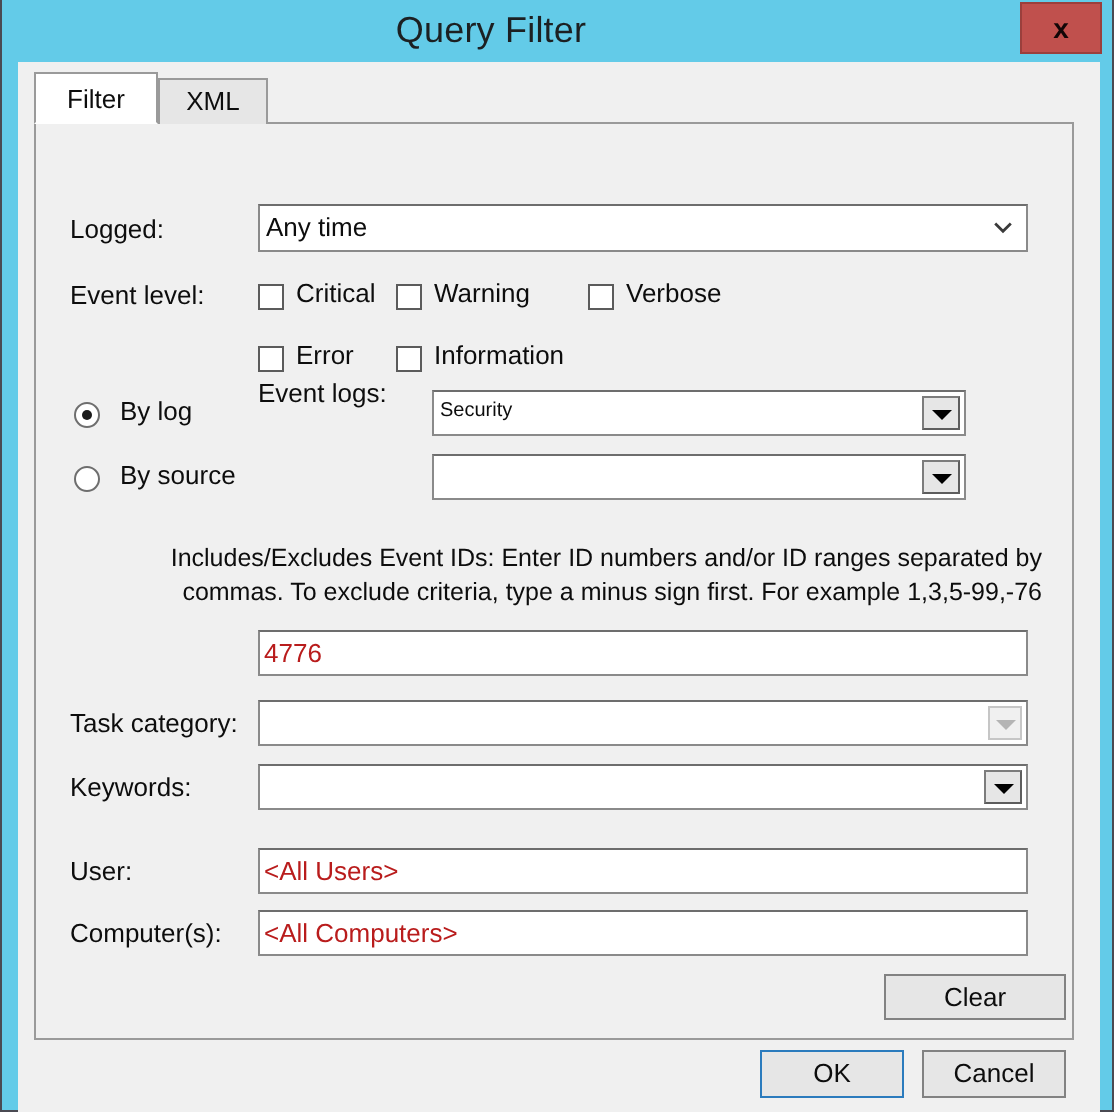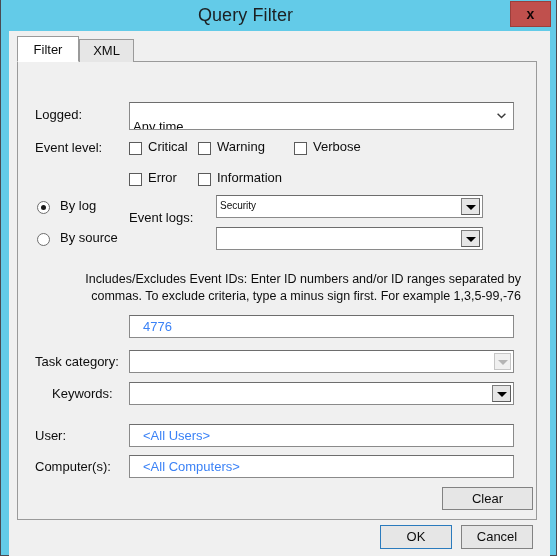--- a/index.html
+++ b/index.html
@@ -136,38 +136,38 @@
     white-space: nowrap;
   }
 
   .txtfield {
     position: absolute;
     box-sizing: border-box;
     background: #ffffff;
     border: 1px solid #8a8a8a;
     border-top-color: #6d6d6d;
     font-size: 13px;
-    color: #3b82f6;
+    color: #b91c1c;
     line-height: 21px;
-    padding: 0 13px;
+    padding: 0 2px;
     white-space: nowrap;
     overflow: hidden;
   }
 
   
   .flatcombo {
     position: absolute;
     box-sizing: border-box;
     background: #ffffff;
     border: 1px solid #8a8a8a;
     border-top-color: #6d6d6d;
     font-size: 13px;
     color: #0d0d0d;
     line-height: 22px;
-    padding: 13px 3px;
+    padding: 0 3px;
     cursor: pointer;
     white-space: nowrap;
     overflow: hidden;
   }
   .flat-chevron {
     position: absolute;
     right: 7px;
     top: 50%;
     margin-top: -3px;
     width: 9px;
@@ -358,21 +358,21 @@
       </div>
 
       <div class="radio" style="left:19px; top:139px;">
         <div class="dot"></div>
       </div>
       <div class="radiolabel" style="left:42px; top:136px;">By log</div>
 
       <div class="radio" style="left:19px; top:171px;"></div>
       <div class="radiolabel" style="left:42px; top:168px;">By source</div>
 
-      <div class="lbl" style="left:111px; top:148px;">Event logs:</div>
+      <div class="lbl" style="left:111px; top:127px;">Event logs:</div>
       <div class="combo" style="left:198px; top:133px; width:267px; height:23px;">
         <span>Security</span>
         <div class="combo-btn">
           <div class="tri"></div>
         </div>
       </div>
 
       <div class="combo" style="left:198px; top:165px; width:267px; height:23px;">
         <span></span>
         <div class="combo-btn">
@@ -385,21 +385,21 @@
       <div class="txtfield" style="left:111px; top:253px; width:385px; height:23px;">4776</div>
 
       <div class="lbl" style="left:17px; top:292px;">Task category:</div>
       <div class="combo" style="left:111px; top:288px; width:385px; height:23px;">
         <span></span>
         <div class="combo-btn sm disabled">
           <div class="tri disabled"></div>
         </div>
       </div>
 
-      <div class="lbl" style="left:17px; top:324px;margin-left:17px;">Keywords:</div>
+      <div class="lbl" style="left:17px; top:324px;">Keywords:</div>
       <div class="combo" style="left:111px; top:320px; width:385px; height:23px;">
         <span></span>
         <div class="combo-btn">
           <div class="tri"></div>
         </div>
       </div>
 
       <div class="lbl" style="left:17px; top:366px;">User:</div>
       <div class="txtfield" style="left:111px; top:362px; width:385px; height:23px;">&lt;All Users&gt;</div>
 

